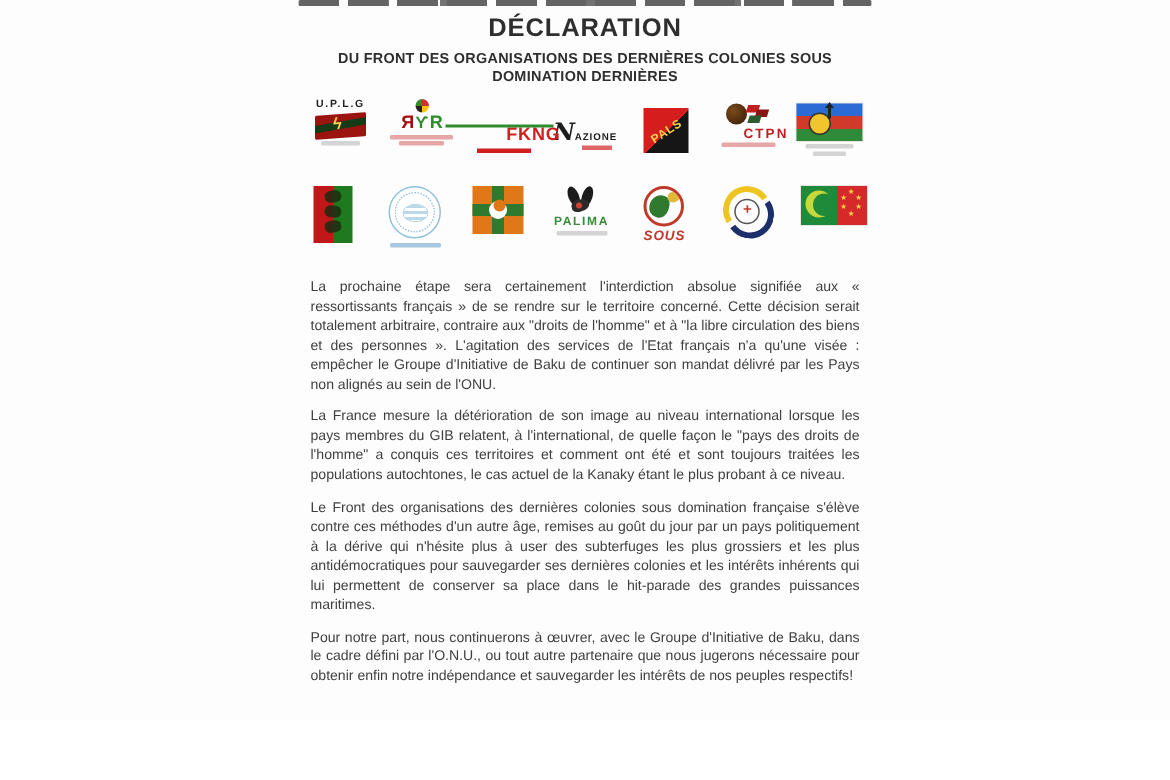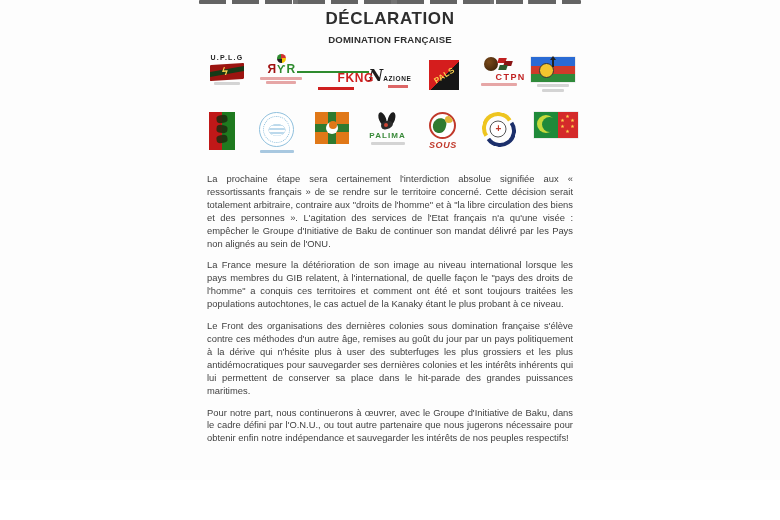--- a/index.html
+++ b/index.html
@@ -139,21 +139,22 @@
 </head>
 <body>
 
 <div class="page">
 
   <div class="remnant"></div>
 
   <h1 class="title">DÉCLARATION</h1>
 
   <div class="subtitle">
-    <div>DOMINATION FRANÇAISE</div>
+    <div>DU FRONT DES ORGANISATIONS DES DERNIÈRES COLONIES SOUS</div>
+    <div>DOMINATION DERNIÈRES</div>
   </div>
 
   <div class="logo-row">
 
     <div class="logo">
       <div class="uplg-t">U.P.L.G</div>
       <div class="uplg-flag">
         <span class="band"></span>
         <span class="bolt">ϟ</span>
       </div>

